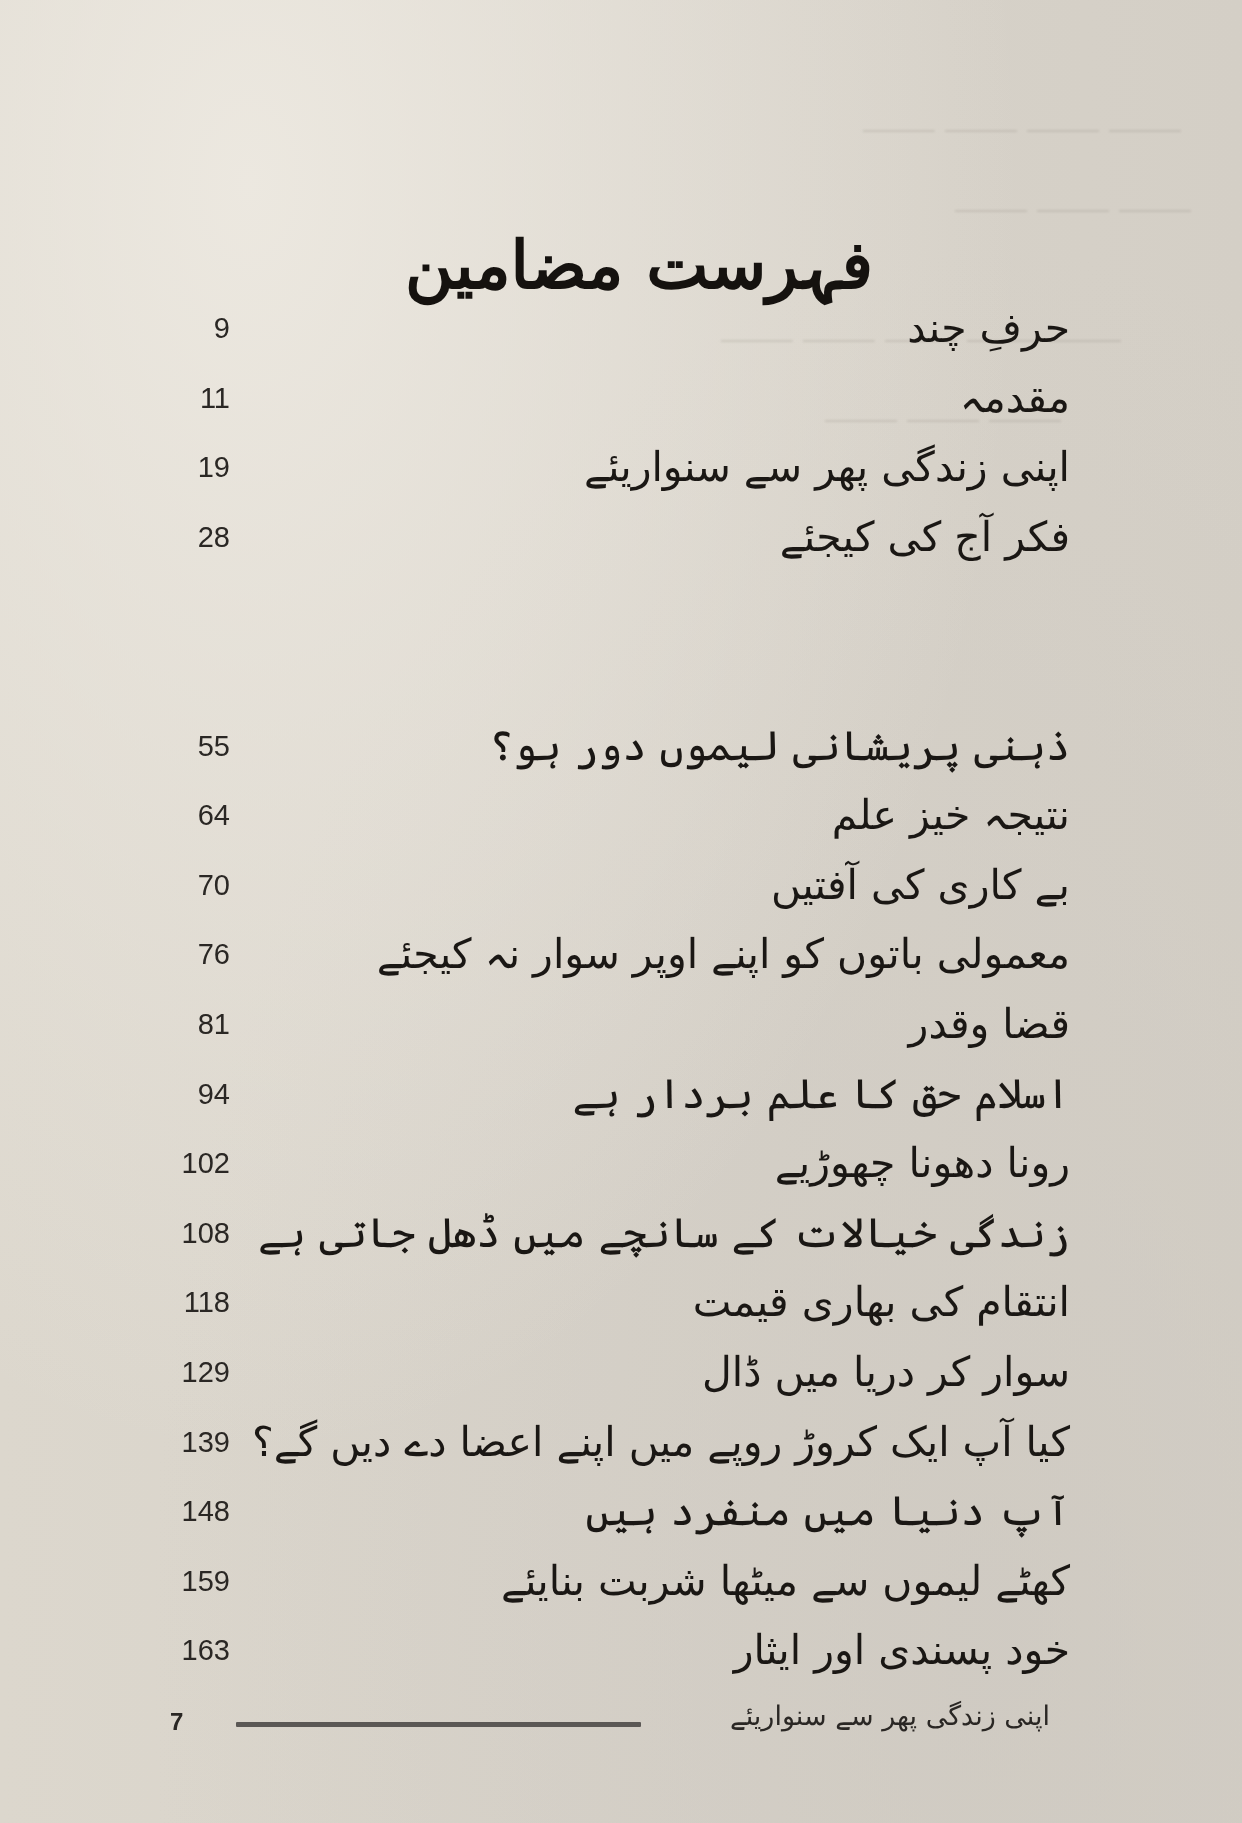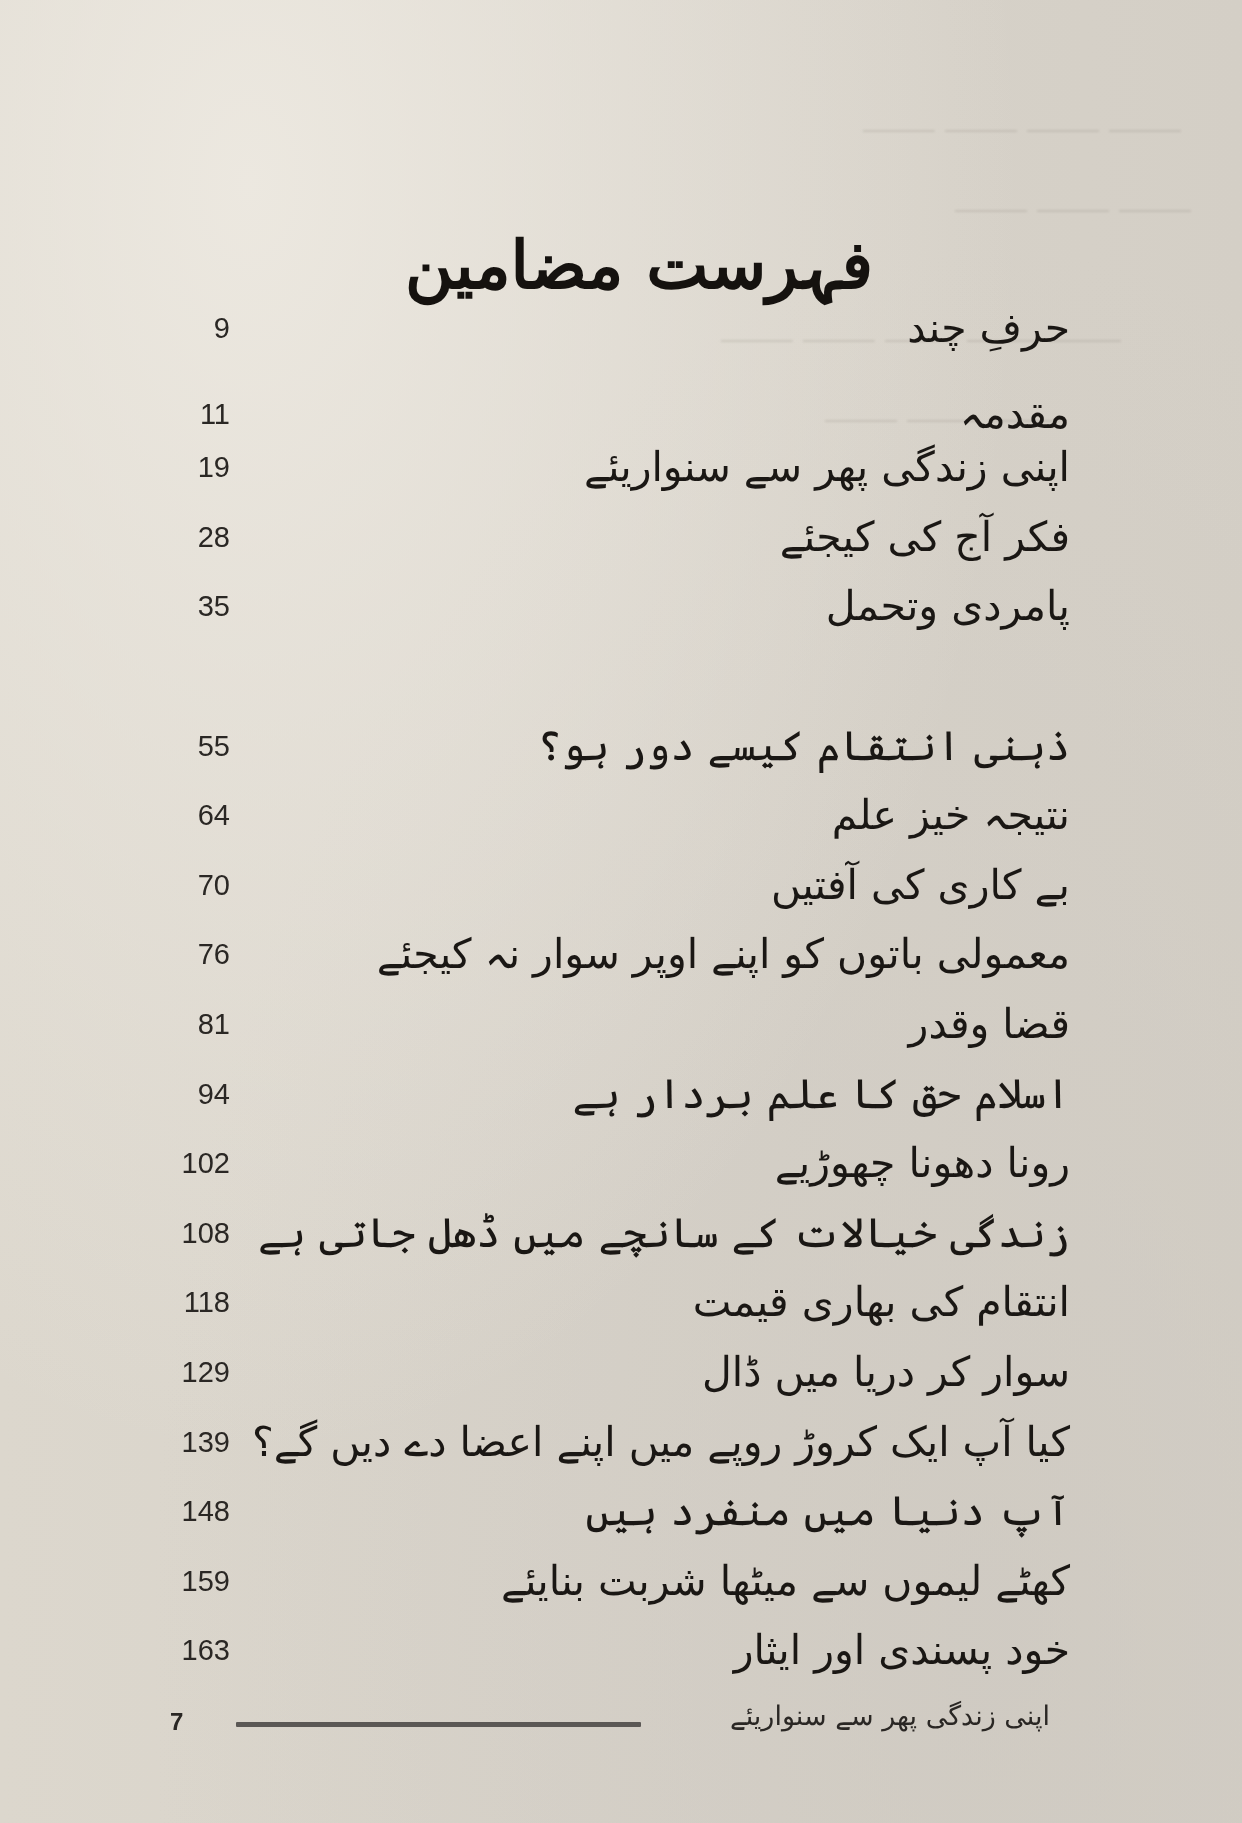--- a/index.html
+++ b/index.html
@@ -123,39 +123,35 @@
 <div class="ghost" style="top:320px; right:120px;">⸻ ⸻ ⸻ ⸻ ⸻</div>
 <div class="ghost" style="top:400px; right:180px;">⸻ ⸻ ⸻</div>
 
 <h1 class="page-title">فہرست مضامین</h1>
 
 <div class="toc">
   <div class="row" style="top:298px;">
     <span class="num">9</span>
     <span class="title">حرفِ چند</span>
   </div>
-  <div class="row" style="top:384px;">
+  <div class="row" style="top:368px;">
     <span class="num">11</span>
     <span class="title">مقدمہ</span>
   </div>
   <div class="row" style="top:437px;">
     <span class="num">19</span>
     <span class="title">اپنی زندگی پھر سے سنواریئے</span>
   </div>
   <div class="row" style="top:507px;">
     <span class="num">28</span>
     <span class="title">فکر آج کی کیجئے</span>
   </div>
-  <div class="row" style="top:576px;">
-    <span class="num">35</span>
-    <span class="title">پامردی وتحمل</span>
-  </div>
   <div class="row" style="top:716px;">
     <span class="num">55</span>
-    <span class="title">ذہنی انتقام کیسے دور ہو؟</span>
+    <span class="title">ذہنی پریشانی لیموں دور ہو؟</span>
   </div>
   <div class="row" style="top:785px;">
     <span class="num">64</span>
     <span class="title">نتیجہ خیز علم</span>
   </div>
   <div class="row" style="top:855px;">
     <span class="num">70</span>
     <span class="title">بے کاری کی آفتیں</span>
   </div>
   <div class="row" style="top:924px;">

